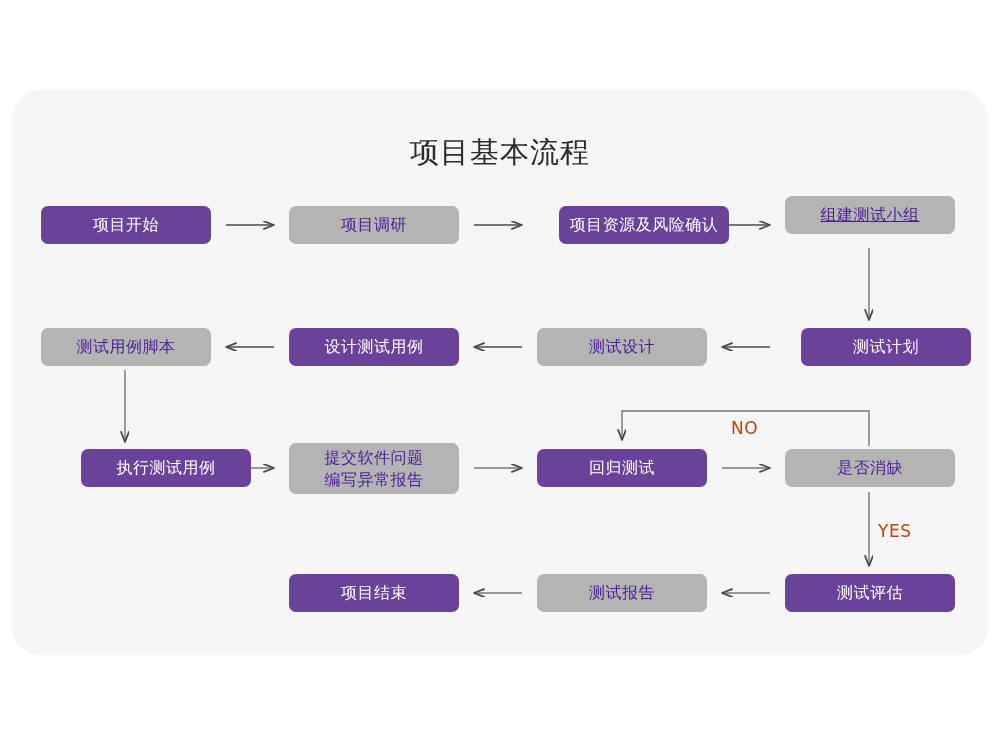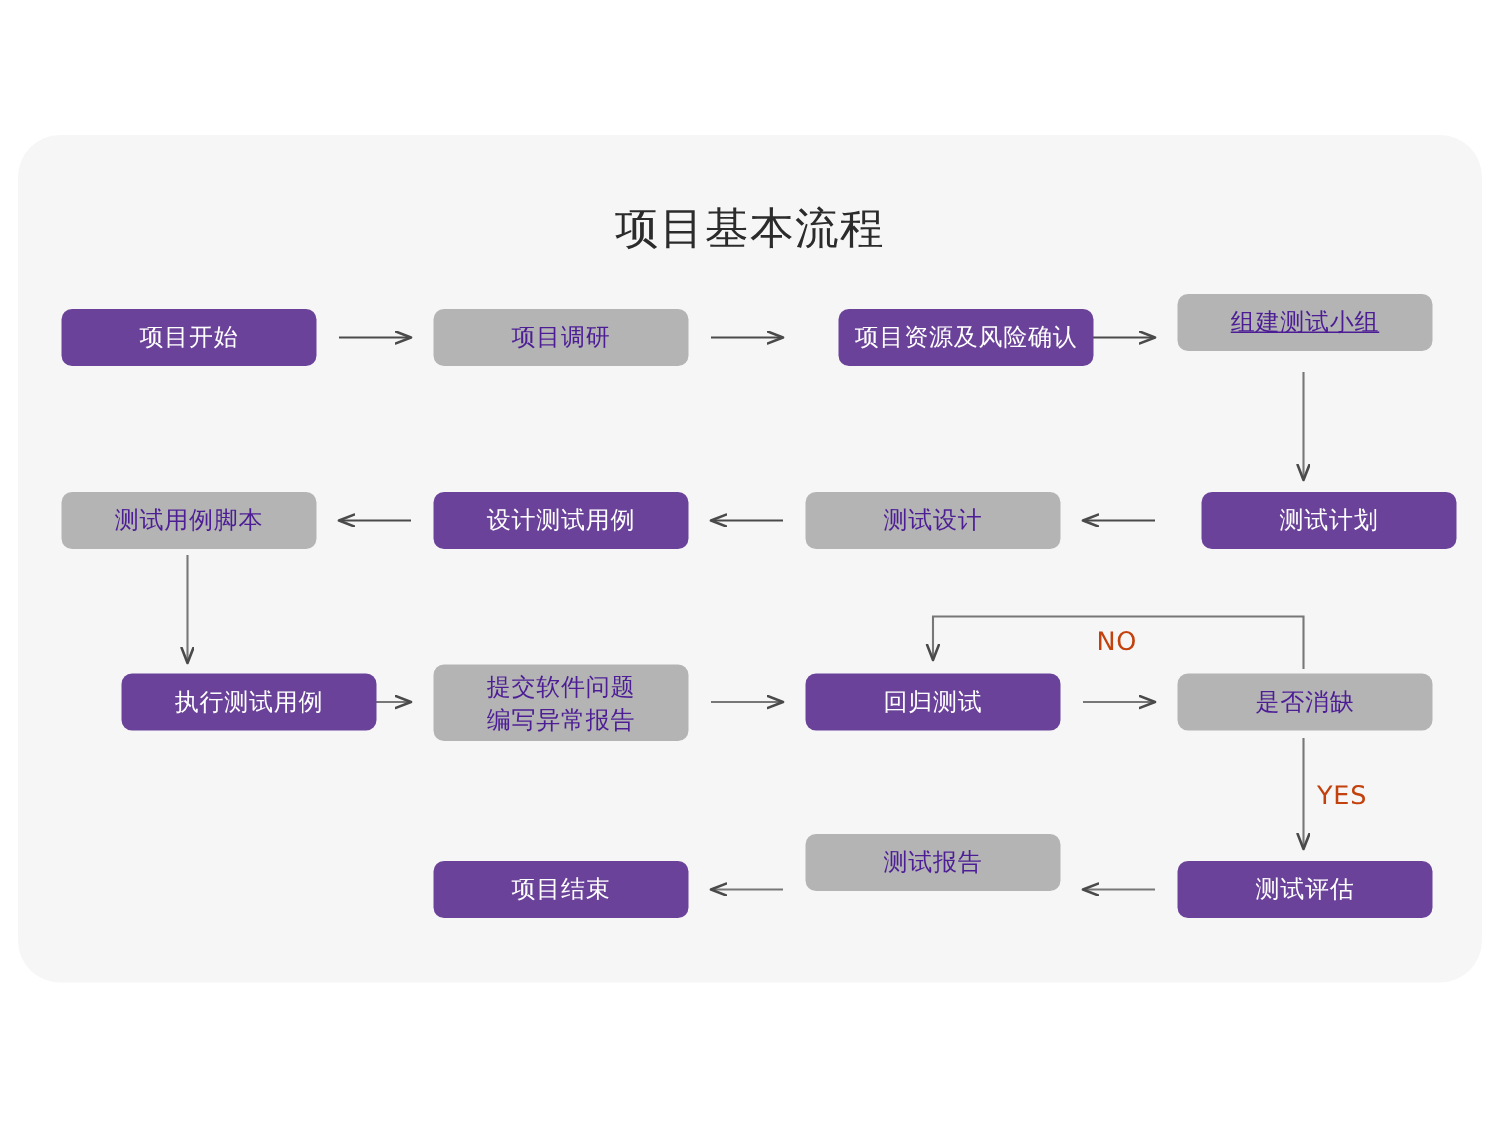--- a/index.html
+++ b/index.html
@@ -134,19 +134,19 @@
   <div class="node gray" style="left:537px; top:328px; width:170px; height:38px;">测试设计</div>
   <div class="node purple" style="left:785px; top:328px; width:170px; height:38px;margin-left:16px;">测试计划</div>
 
   <div class="node purple" style="left:41px;  top:449px; width:170px; height:38px;margin-left:40px;">执行测试用例</div>
   <div class="node gray" style="left:289px; top:443px; width:170px; height:51px;">提交软件问题
 编写异常报告</div>
   <div class="node purple" style="left:537px; top:449px; width:170px; height:38px;">回归测试</div>
   <div class="node gray" style="left:785px; top:449px; width:170px; height:38px;">是否消缺</div>
 
   <div class="node purple" style="left:289px; top:574px; width:170px; height:38px;">项目结束</div>
-  <div class="node gray" style="left:537px; top:556px; width:170px; height:38px;">测试报告</div>
+  <div class="node gray" style="left:537px; top:574px; width:170px; height:38px;">测试报告</div>
   <div class="node purple" style="left:785px; top:574px; width:170px; height:38px;">测试评估</div>
 
   <div class="edge-label" style="left:731px; top:418px;">NO</div>
   <div class="edge-label" style="left:878px; top:521px;">YES</div>
 
 </div>
 
 </body></html>

